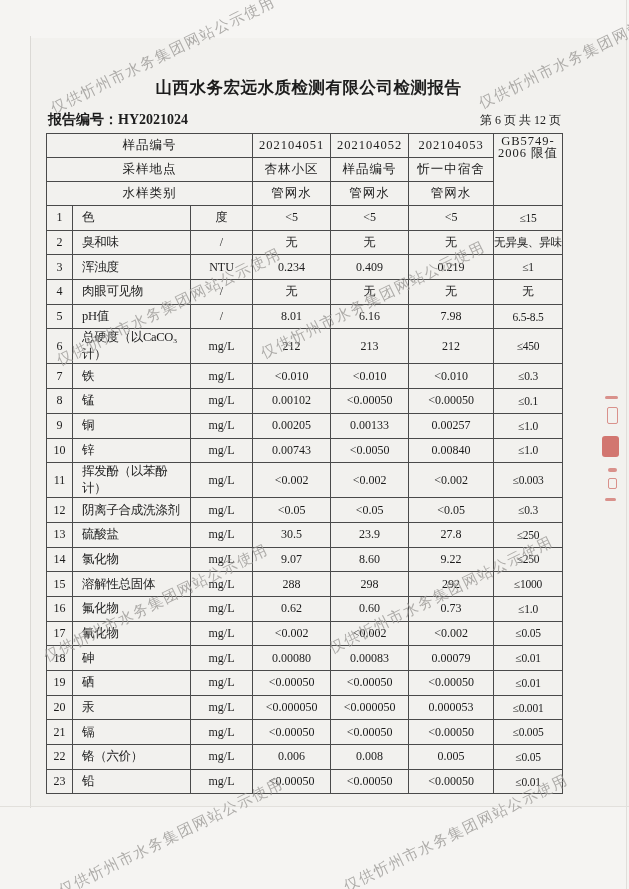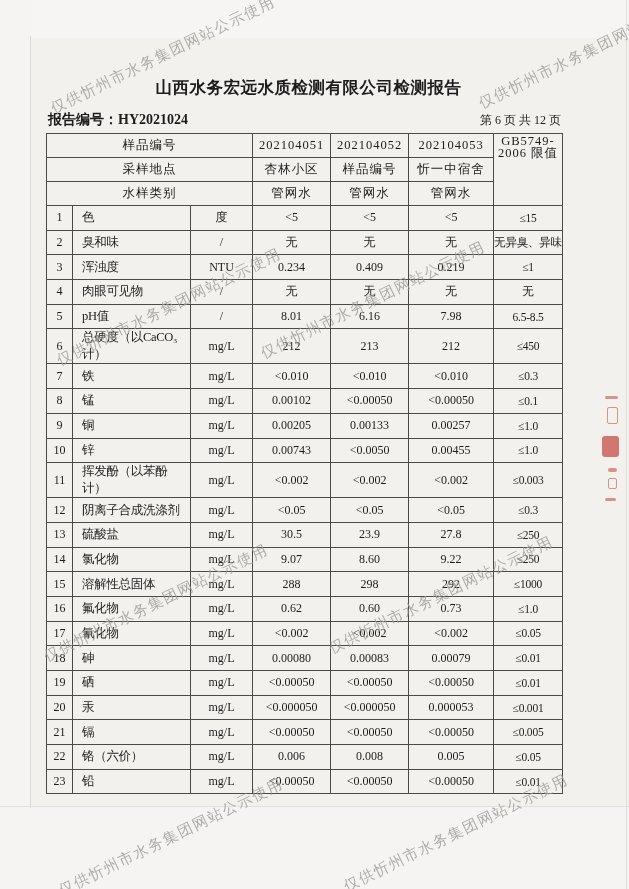--- a/index.html
+++ b/index.html
@@ -197,21 +197,21 @@
           <td>0.00133</td>
           <td>0.00257</td>
           <td class="limit-cell">≤1.0</td>
         </tr>
         <tr>
           <td class="no-cell">10</td>
           <td class="name-cell">锌</td>
           <td>mg/L</td>
           <td>0.00743</td>
           <td>&lt;0.0050</td>
-          <td>0.00455</td>
+          <td>0.00840</td>
           <td class="limit-cell">≤1.0</td>
         </tr>
         <tr>
           <td class="no-cell">11</td>
           <td class="name-cell">挥发酚（以苯酚计）</td>
           <td>mg/L</td>
           <td>&lt;0.002</td>
           <td>&lt;0.002</td>
           <td>&lt;0.002</td>
           <td class="limit-cell">≤0.003</td>

